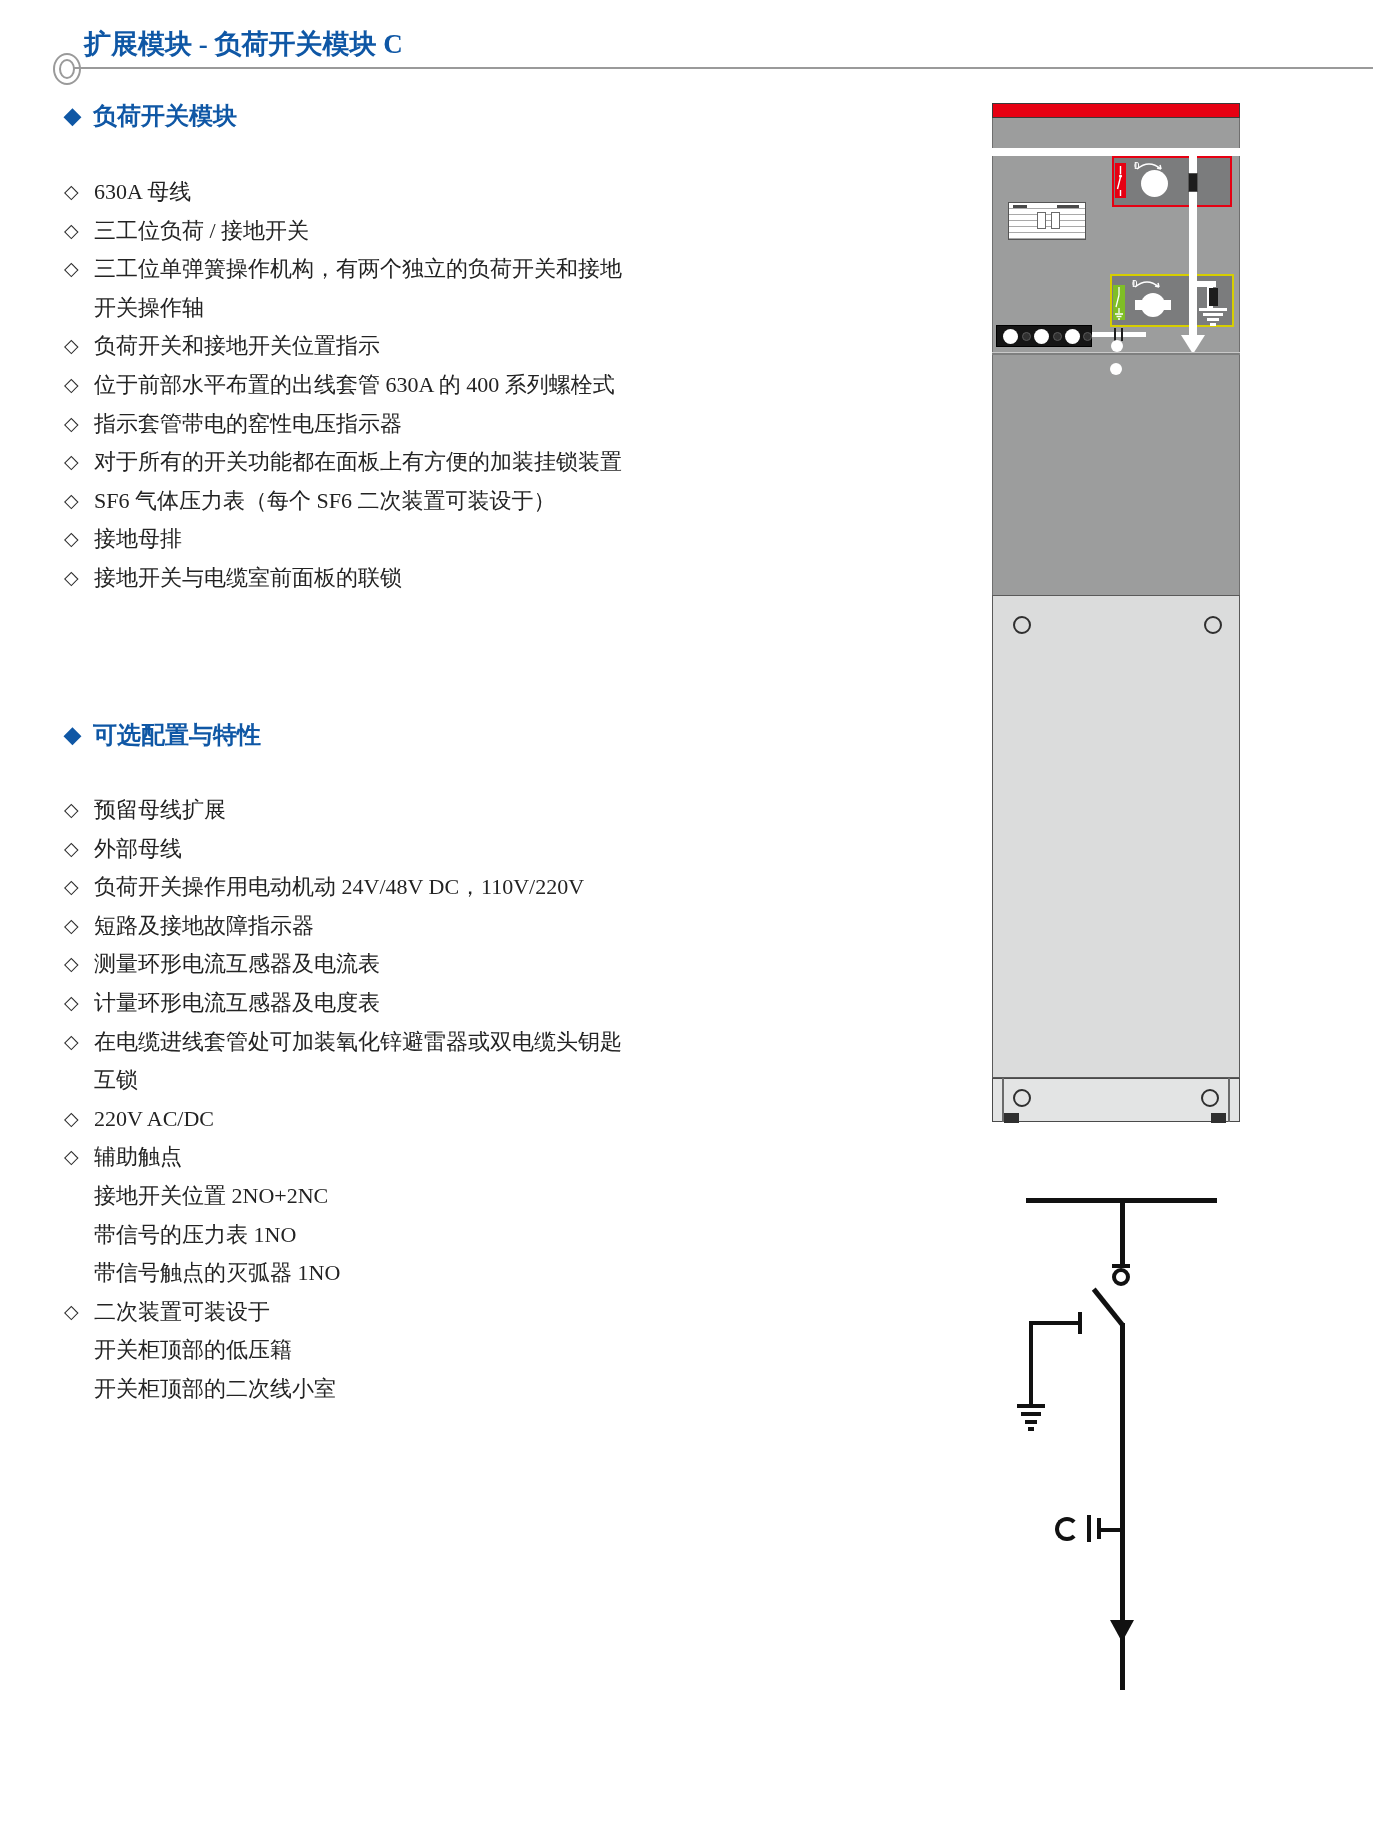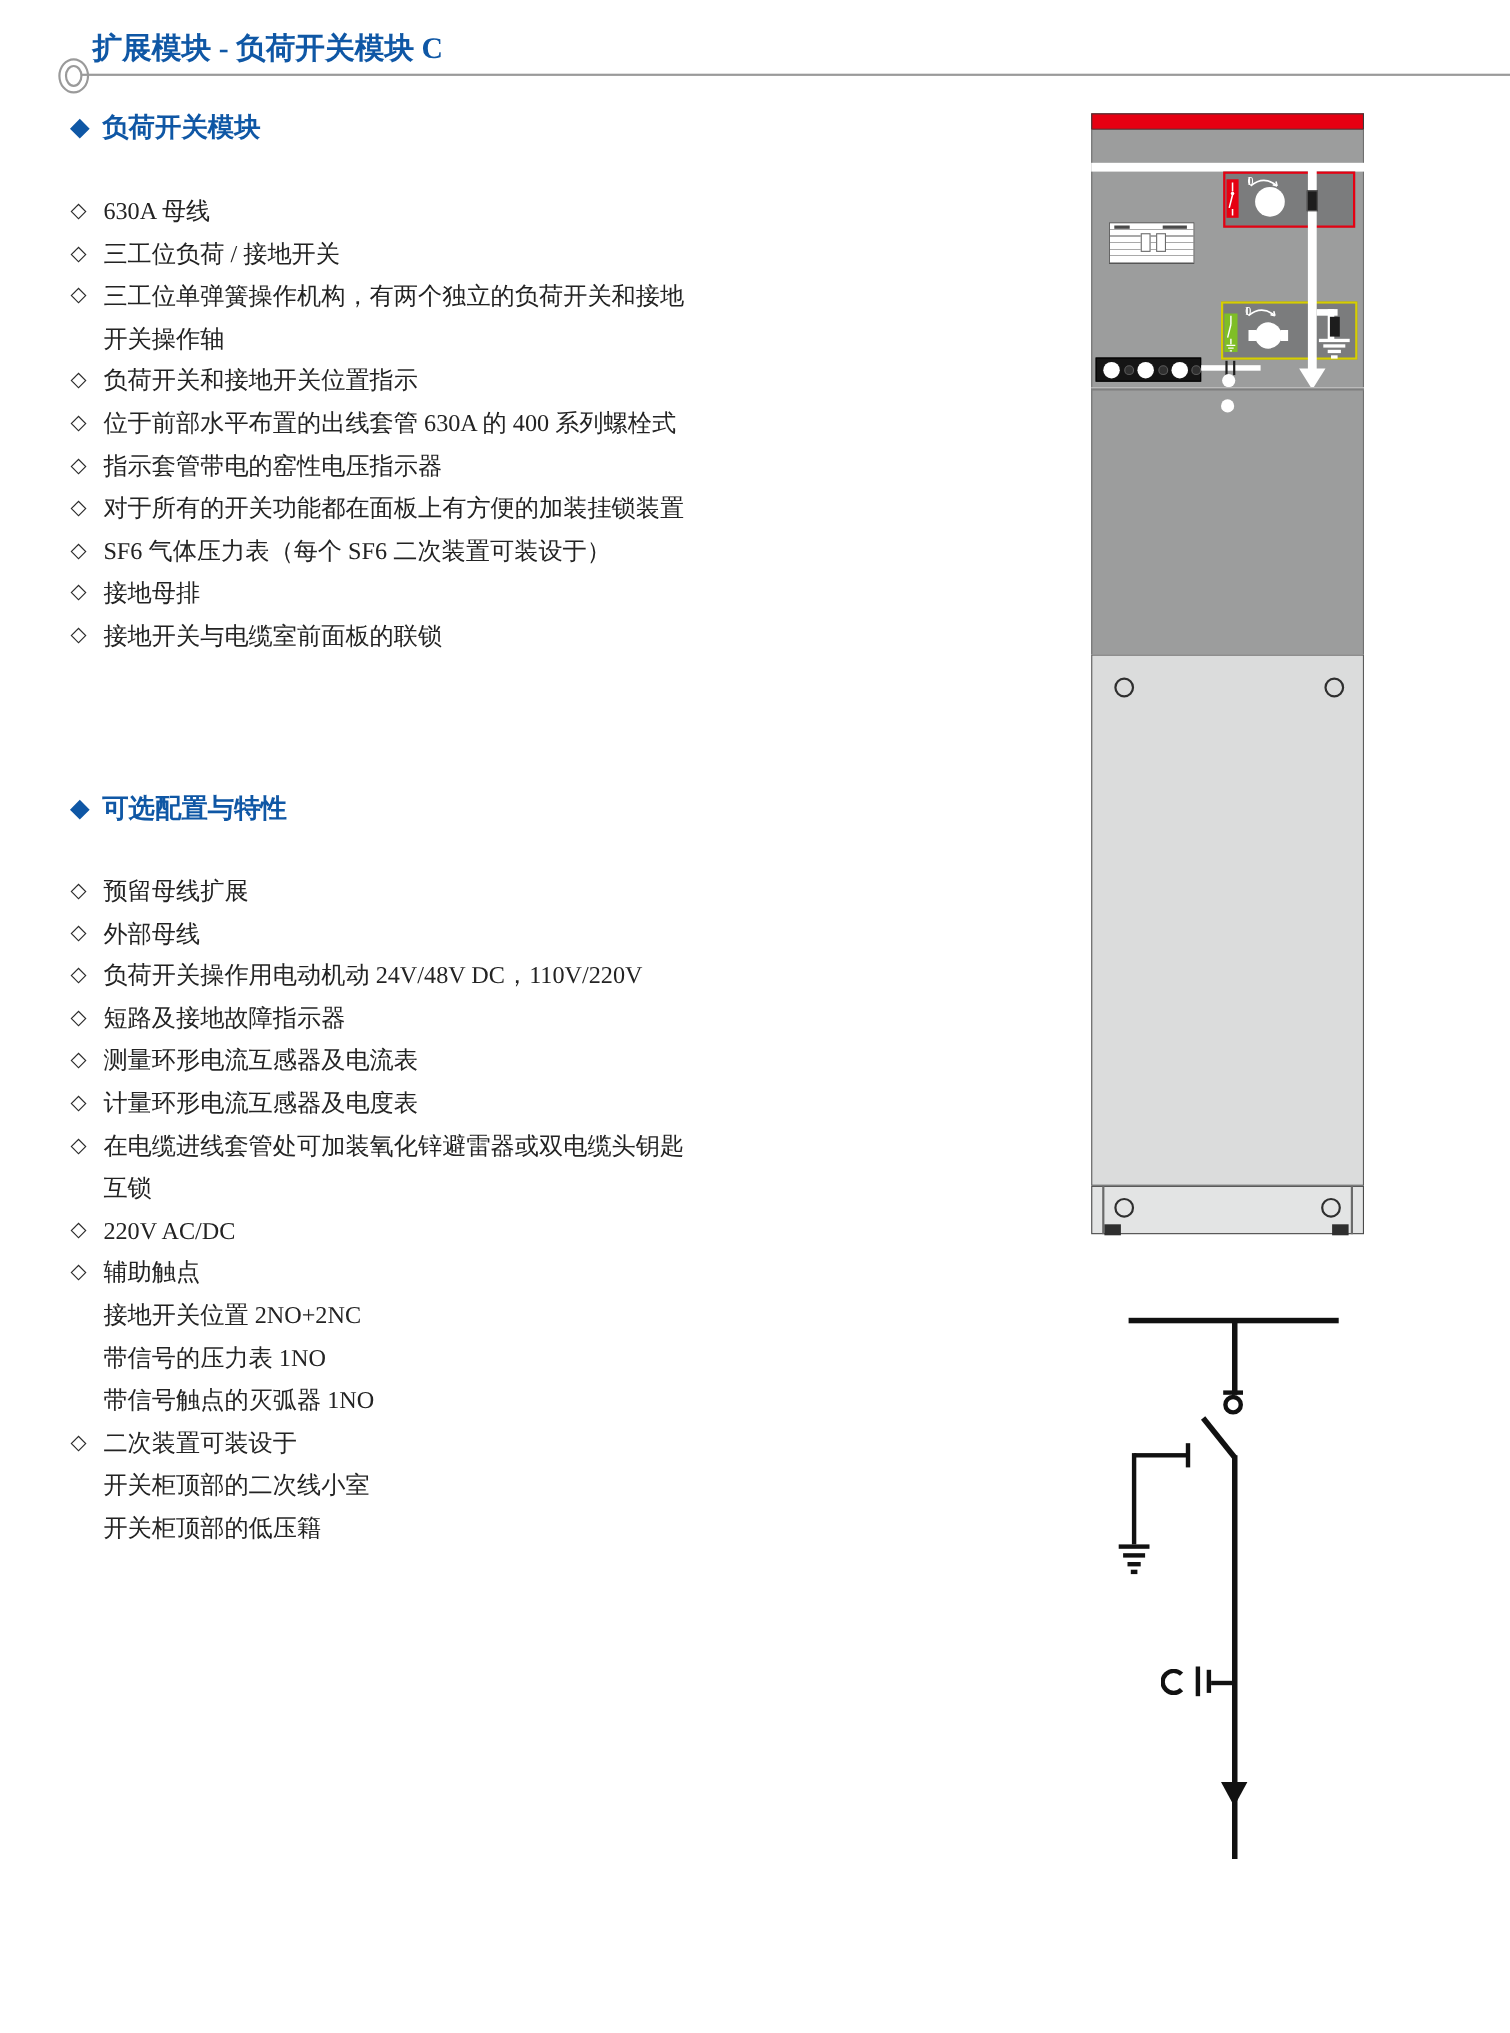--- a/index.html
+++ b/index.html
@@ -216,22 +216,22 @@
           <div class="line">辅助触点</div>
           <div class="line">接地开关位置 2NO+2NC</div>
           <div class="line">带信号的压力表 1NO</div>
           <div class="line">带信号触点的灭弧器 1NO</div>
         </div>
   </div>
       <div class="li">
     <span class="marker">◇</span>
     <div class="lines">
           <div class="line">二次装置可装设于</div>
+          <div class="line">开关柜顶部的低压籍</div>
           <div class="line">开关柜顶部的二次线小室</div>
-          <div class="line">开关柜顶部的低压籍</div>
         </div>
   </div>
     </div>
 
   <div class="cab">
     <div class="cab-red"></div>
     <div class="cab-upper"></div>
     <div class="cab-stripe"></div>
 
     <div class="nameplate">

